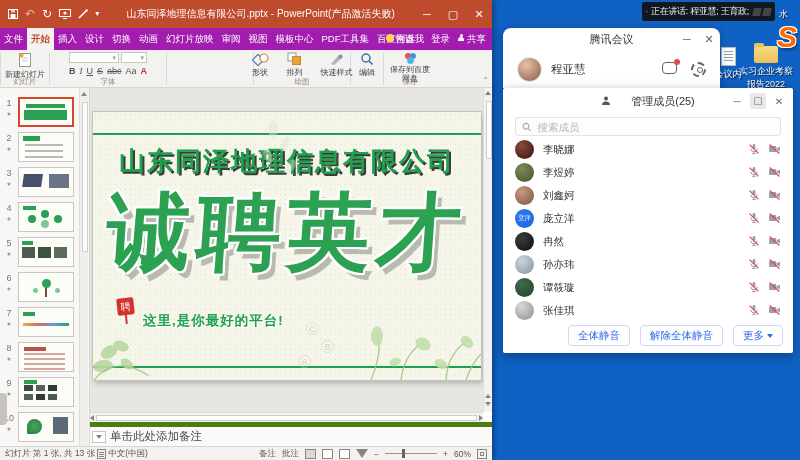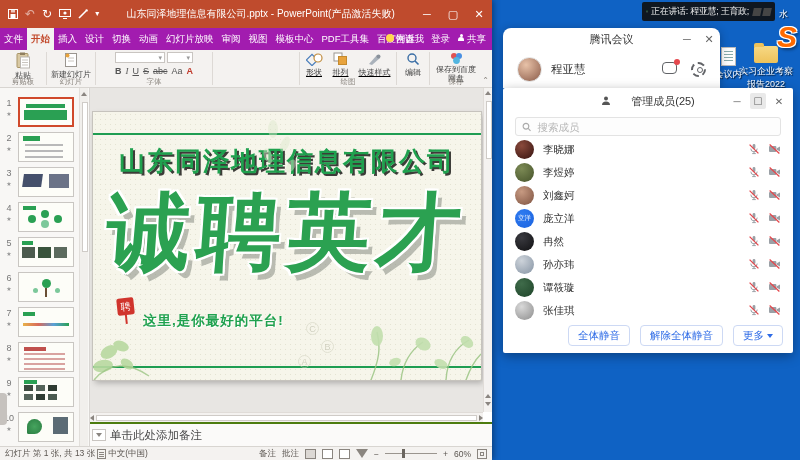--- a/index.html
+++ b/index.html
@@ -121,21 +121,21 @@
     text-shadow:1px 1px 0 #fff;}
   .faintletters span{position:absolute;color:#b4b4a0;opacity:.55;font-size:9px;border:1px solid #cfcfbc;border-radius:50%;width:13px;height:13px;text-align:center;line-height:12px;}
   .plant{position:absolute;pointer-events:none;}
 
   .vscroll{position:absolute;left:483px;top:88px;width:9px;height:324px;background:#f4f2f0;border-left:1px solid #e0dcd8;}
   .vscroll .vbar{position:absolute;left:1.5px;top:13px;width:6px;height:58px;background:#fff;border:1px solid #cfcbc7;}
   .vscroll .navbtns{position:absolute;left:0;bottom:2px;width:100%;}
   .hscroll{position:absolute;left:90px;top:412px;width:393px;height:10px;background:#f4f2f0;border-top:1px solid #e0dcd8;display:flex;align-items:center;}
   .hscroll .hbar{flex:1;height:6px;background:#fff;border:1px solid #cfcbc7;margin:0 2px;}
 
-  .notes{position:absolute;left:90px;top:422px;width:402px;height:24px;background:#fbfaf9;border-top:2px solid #4d7c0f;display:flex;align-items:center;}
+  .notes{position:absolute;left:90px;top:422px;width:402px;height:24px;background:#fbfaf9;border-top:5px solid #4d7c0f;display:flex;align-items:center;}
   .notes .nbox{width:14px;height:12px;border:1px solid #c9c5c1;background:#fff;margin:0 4px 0 2px;display:flex;align-items:center;justify-content:center;}
   .notes .ntext{font-size:11.5px;color:#4a4a4a;}
 
   .statusbar{position:absolute;left:0;top:446px;width:492px;height:14px;background:#f4f2f0;border-top:1px solid #d8d5d1;
     display:flex;align-items:center;font-size:8.5px;color:#5a5550;padding:0 5px;gap:2px;white-space:nowrap;}
   .sb-right{margin-left:auto;display:flex;align-items:center;gap:6px;}
   .spell{width:9px;height:10px;border:1px solid #8a857f;position:relative;}
   .spell::after{content:"";position:absolute;left:1px;top:2px;width:5px;height:1px;background:#8a857f;box-shadow:0 2px 0 #8a857f,0 4px 0 #8a857f;}
   .viewico{width:11px;height:10px;border:1px solid #8a857f;background:#fff;}
   .viewico.active{background:#dcd8d4;}
@@ -256,34 +256,20 @@
         <span class="ptab">PDF工具集</span>
         <span class="ptab">百度网盘</span>
       </div>
     <div class="tab-extras" style="position:absolute;right:0;top:28px;height:22px;color:#fff;">
       <span><span class="bulb"></span><span>告诉我</span></span>
       <span>登录</span>
       <span><span class="person-dot"></span><span>共享</span></span>
     </div>
 
     <div class="ribbon">
-      <div class="rgroup" style="width:46px;">
-        <div class="bigbtn">
-          <svg width="15" height="17" viewBox="0 0 15 17">
-            <rect x="1" y="1.5" width="11" height="14" rx="1" fill="#d9c9a3" stroke="#a89568"></rect>
-            <rect x="4" y="0.5" width="5" height="2.5" fill="#8f7f5f"></rect>
-            <rect x="4.5" y="5" width="9" height="11" fill="#fff" stroke="#b9b5af"></rect>
-            <line x1="6" y1="8" x2="12" y2="8" stroke="#c9c5bf"></line>
-              <line x1="6" y1="10.5" x2="12" y2="10.5" stroke="#c9c5bf"></line>
-              <line x1="6" y1="13" x2="12" y2="13" stroke="#c9c5bf"></line>
-          </svg>
-          <span class="cap">粘贴</span>
-        </div>
-        <div class="glabel">剪贴板</div>
-      </div>
       <div class="rdiv"></div>
       <div class="rgroup" style="width:48px;">
         <div class="bigbtn">
           <svg width="14" height="16" viewBox="0 0 14 16">
             <rect x="1.5" y="1.5" width="11" height="13" fill="#fff" stroke="#9a958f"></rect>
             <line x1="4" y1="6" x2="10" y2="6" stroke="#cac6c0"></line>
               <line x1="4" y1="9" x2="10" y2="9" stroke="#cac6c0"></line>
             <circle cx="3.5" cy="3.5" r="2" fill="#e8a33d"></circle>
           </svg>
           <span class="cap">新建幻灯片</span>
@@ -318,21 +304,21 @@
           <span class="pico"></span>
             <span class="pico"></span>
             <span class="pico"></span>
             <span class="pico"></span>
             <span class="pico"></span>
         </div>
         <div class="glabel">段落</div>
       </div>
       <div class="rdiv"></div>
       <div class="rgroup" style="width:96px;">
-        <div style="display:flex;gap:4px;text-decoration:underline;">
+        <div style="display:flex;gap:12px;">
           <div class="bigbtn">
             <svg width="17" height="14" viewBox="0 0 17 14">
               <rect x="2" y="4" width="8" height="8" transform="rotate(45 6 8)" fill="none" stroke="#4a7ebb" stroke-width="1.2"></rect>
               <circle cx="12" cy="6" r="4" fill="#fff" stroke="#c08c3e" stroke-width="1.2"></circle>
             </svg>
             <span class="cap">形状</span>
           </div>
           <div class="bigbtn">
             <svg width="15" height="14" viewBox="0 0 15 14">
               <rect x="1" y="1" width="8" height="8" fill="#fff" stroke="#9a958f"></rect>

